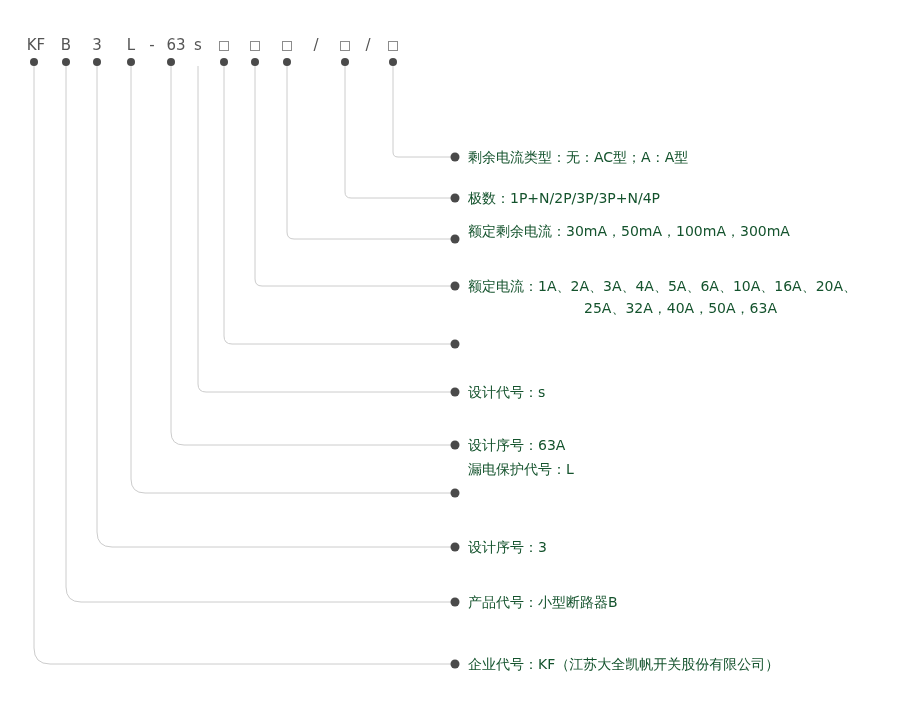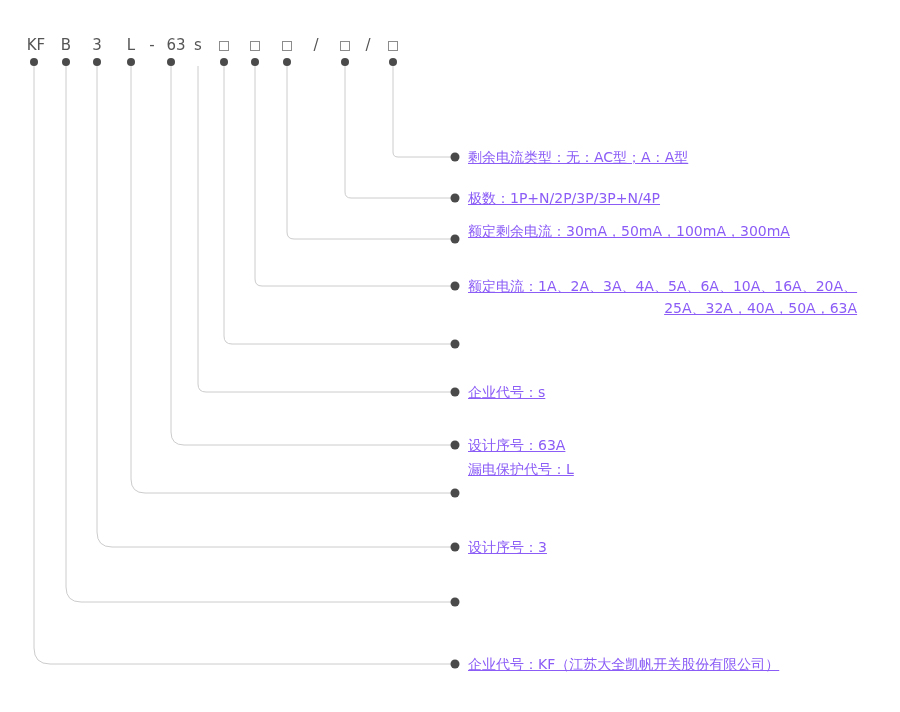--- a/index.html
+++ b/index.html
@@ -2,21 +2,20 @@
 <html><head>
 <meta charset="utf-8">
 <style>
   html,body{margin:0;padding:0;background:#ffffff;}
   .canvas{
     position:relative;
     width:900px;height:712px;
     background:#ffffff;
     font-family:"DejaVu Sans","Liberation Sans",sans-serif;
     overflow:hidden;
-    text-align:right;
   }
   #connectors{position:absolute;left:0;top:0;}
   .code-row .seg{
     position:absolute;
     top:36px;
     transform:translateX(-50%);
     font-size:15px;
     line-height:18px;
     color:#555555;
     white-space:nowrap;
@@ -25,23 +24,22 @@
     top:41px;
     width:8px;height:8px;
     border:1px solid #8c8c8c;
     background:#ffffff;
   }
   .entry{
     position:absolute;
     left:468px;
     font-size:14px;
     line-height:22px;
-    color:#8b5cf6;
+    color:#14532d;
     white-space:nowrap;
-    text-decoration:underline;
   }
   .entry .line2{
     display:block;
     margin-left:116px;
   }
 </style>
 </head>
 <body>
 
 <div class="canvas">
@@ -98,19 +96,20 @@
     <span class="seg box" style="left:393px"></span>
   </div>
 
   <div class="entry" style="top:146px">剩余电流类型：无：AC型；A：A型</div>
   <div class="entry" style="top:187px">极数：1P+N/2P/3P/3P+N/4P</div>
   <div class="entry" style="top:220px">额定剩余电流：30mA，50mA，100mA，300mA</div>
   <div class="entry" style="top:275px">
     <span>额定电流：1A、2A、3A、4A、5A、6A、10A、16A、20A、</span>
     <span class="line2">25A、32A，40A，50A，63A</span>
   </div>
-  <div class="entry" style="top:381px">企业代号：s</div>
+  <div class="entry" style="top:381px">设计代号：s</div>
   <div class="entry" style="top:434px">设计序号：63A</div>
   <div class="entry" style="top:458px">漏电保护代号：L</div>
   <div class="entry" style="top:536px">设计序号：3</div>
+  <div class="entry" style="top:591px">产品代号：小型断路器B</div>
   <div class="entry" style="top:653px">企业代号：KF（江苏大全凯帆开关股份有限公司）</div>
 
 </div>
 
 </body></html>

